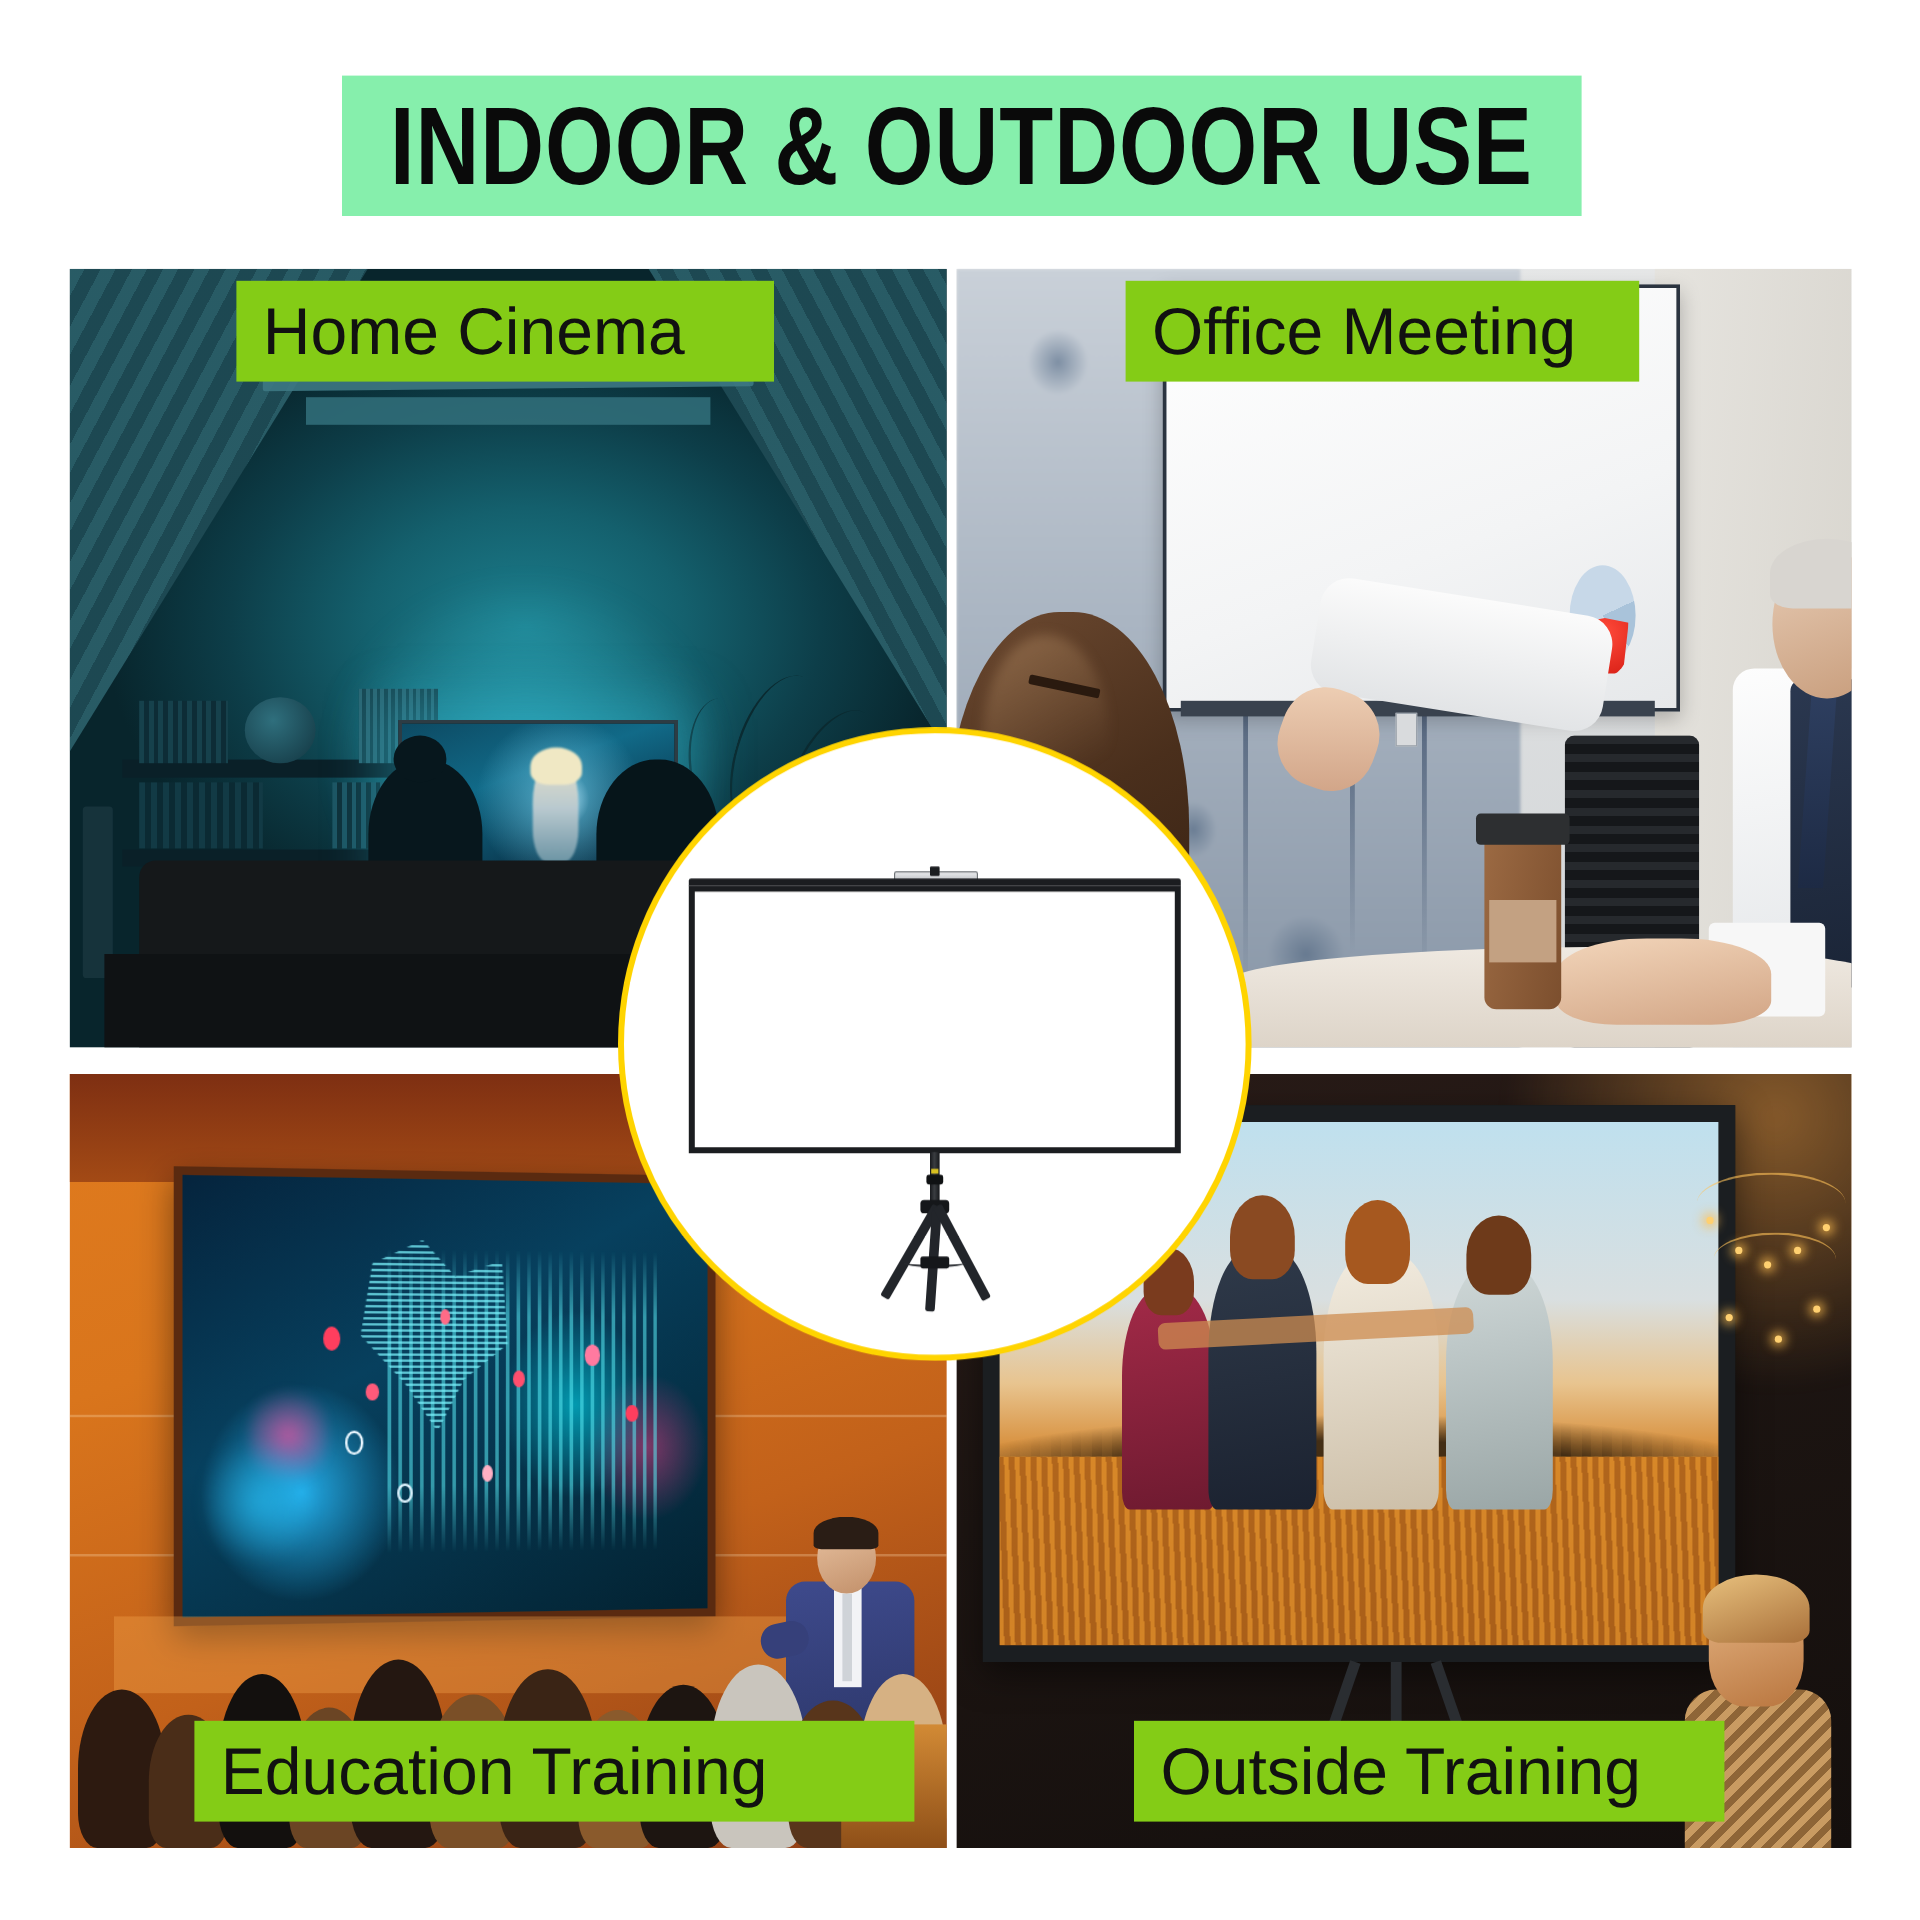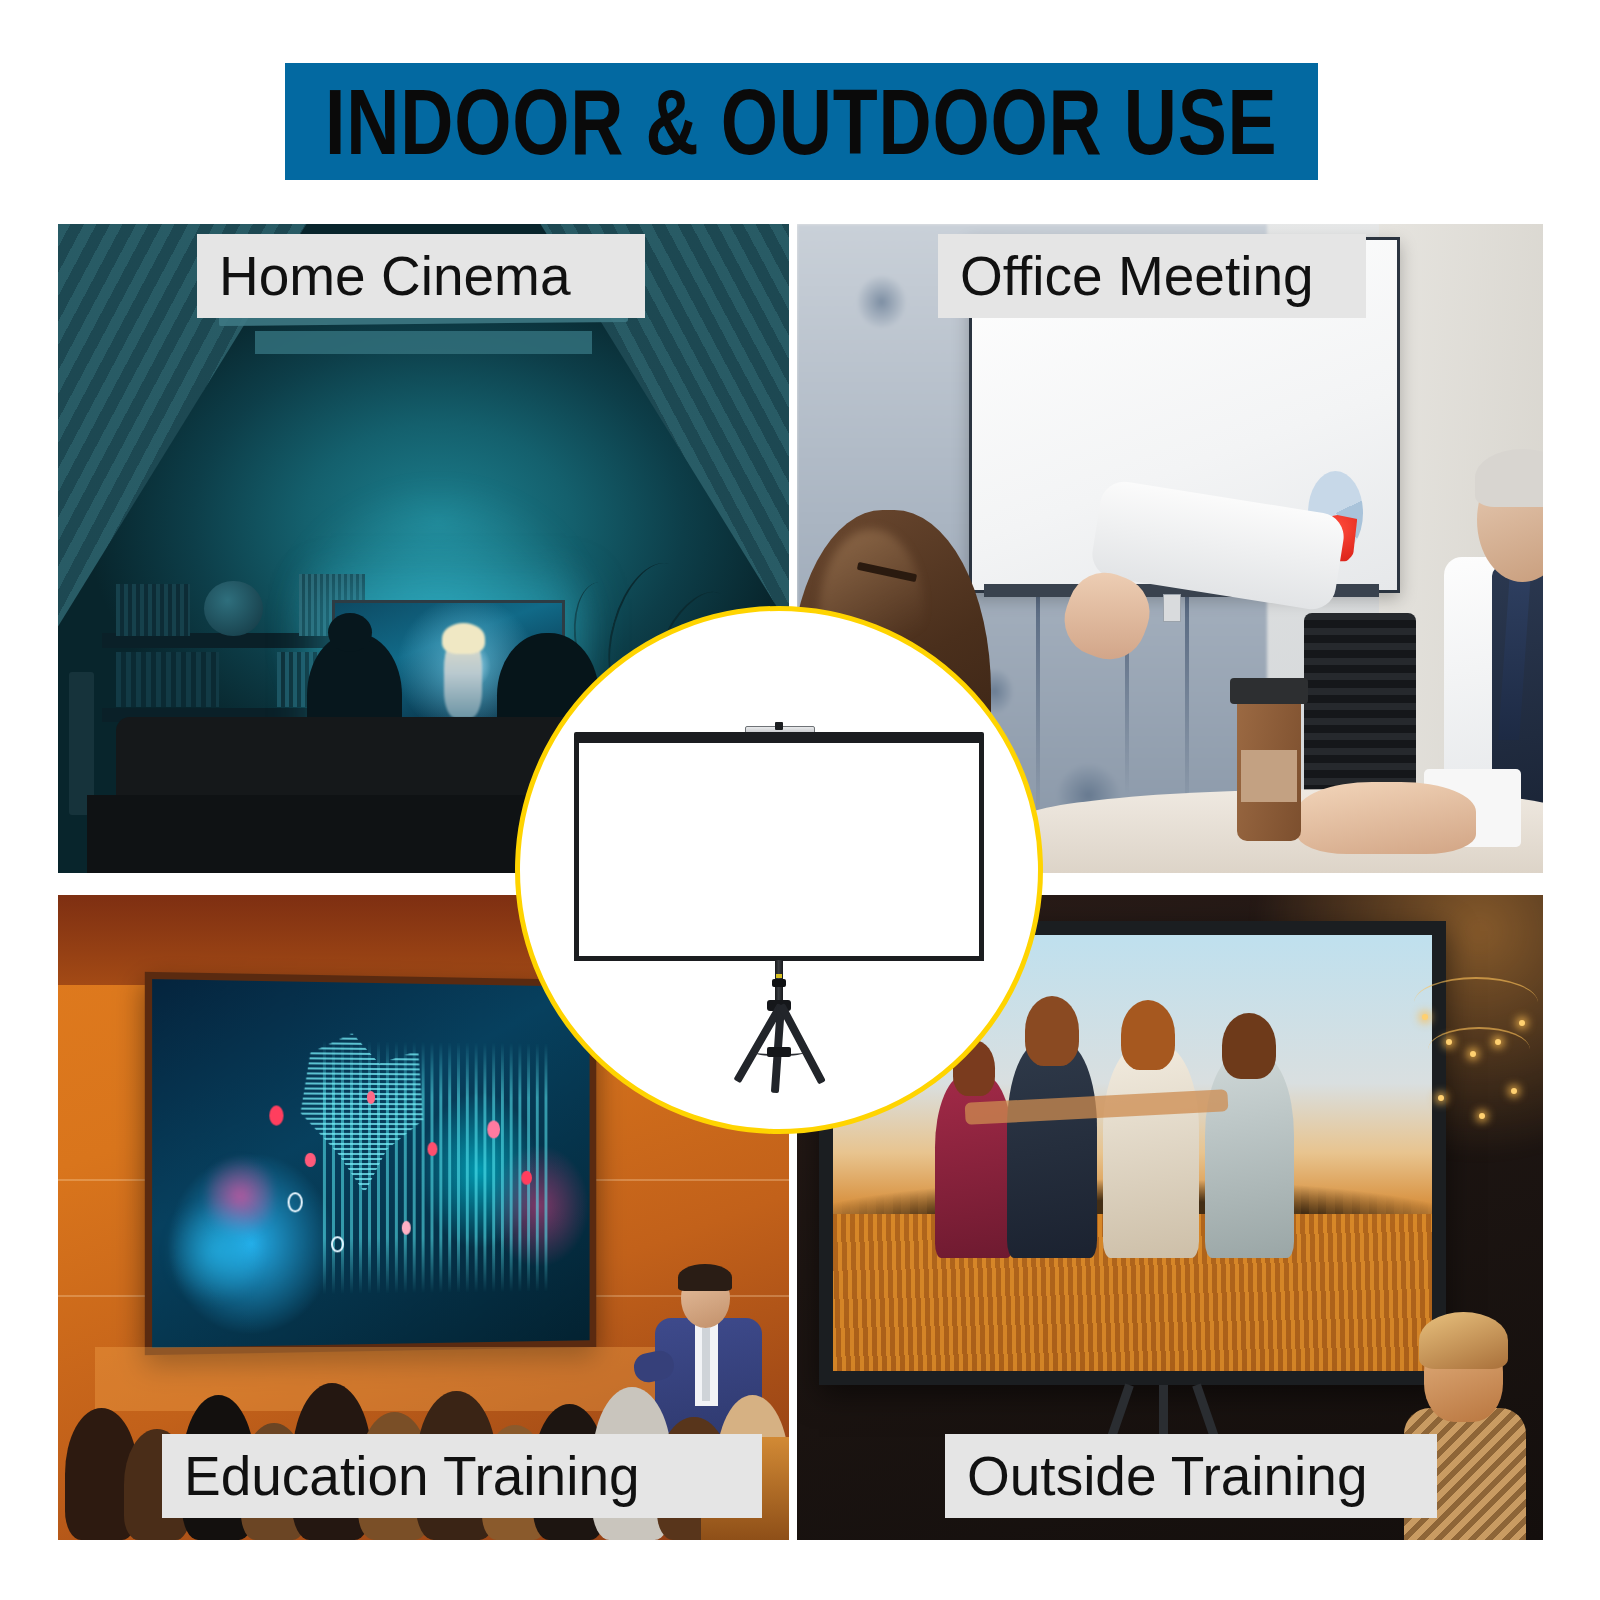--- a/index.html
+++ b/index.html
@@ -5,40 +5,40 @@
   html,body{margin:0;padding:0;}
   body{
     width:1600px;height:1600px;background:#ffffff;
     font-family:"Liberation Sans",sans-serif;overflow:hidden;position:relative;
   }
   .stage{position:absolute;left:0;top:0;width:1600px;height:1600px;background:#fff;}
 
   
   .banner{
     position:absolute;left:285px;top:63px;width:1033px;height:117px;
-    background:#0369a1;display:flex;align-items:center;justify-content:center;
+    background:#86efac;display:flex;align-items:center;justify-content:center;
   }
   .banner-text{
     font-family:"Liberation Sans",sans-serif;
     font-weight:bold;color:#0a0a0a;font-size:92px;line-height:92px;
     letter-spacing:1px;transform:scaleX(0.80);transform-origin:center;
     white-space:nowrap;
   }
 
   
   .cell{position:absolute;overflow:hidden;}
   #cell-home    {left:58px;  top:224px; width:731px; height:649px;}
   #cell-office  {left:797px; top:224px; width:746px; height:649px;}
   #cell-edu     {left:58px;  top:895px; width:731px; height:645px;}
   #cell-camp    {left:797px; top:895px; width:746px; height:645px;}
   .photo{position:absolute;left:0;top:0;width:100%;height:100%;}
 
   
   .tag{
-    position:absolute;background:#e5e5e5;display:flex;align-items:center;
+    position:absolute;background:#84cc16;display:flex;align-items:center;
     justify-content:flex-start;padding:0 22px;box-sizing:border-box;z-index:6;
   }
   .tag span{
     color:#111;font-size:55px;line-height:55px;font-family:"Liberation Sans",sans-serif;
     white-space:nowrap;font-weight:400;
   }
   #tag-home  {left:197px; top:234px;  width:448px; height:84px;}
   #tag-office{left:938px; top:234px;  width:428px; height:84px;}
   #tag-edu   {left:162px; top:1434px; width:600px; height:84px;text-align:right;}
   #tag-camp  {left:945px; top:1434px; width:492px; height:84px;}

